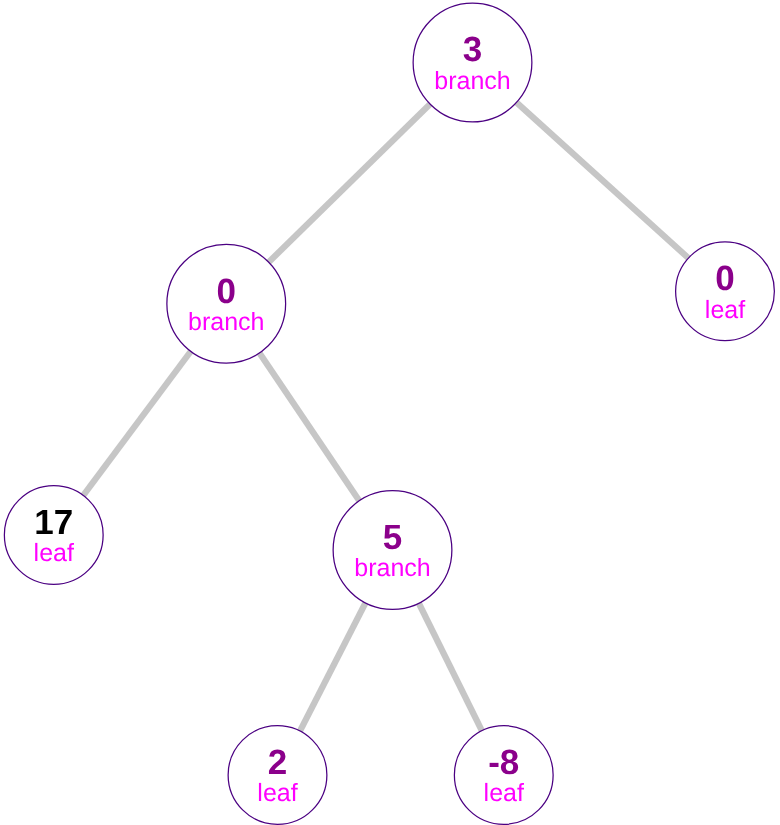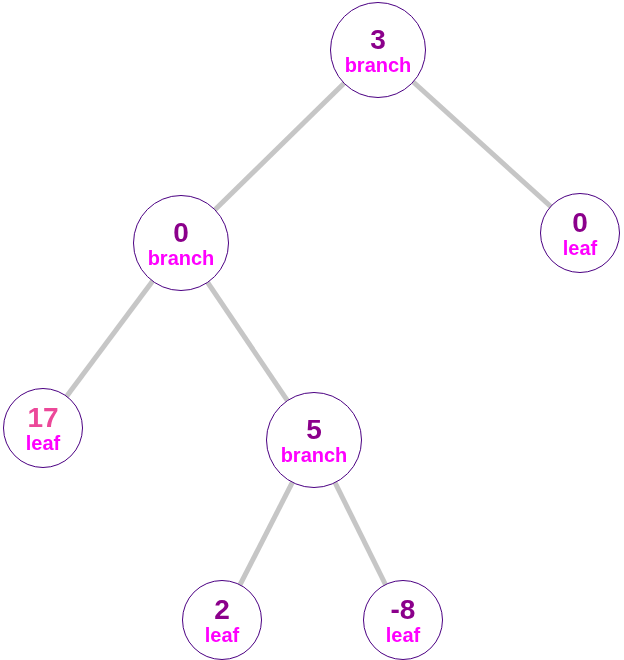--- a/index.html
+++ b/index.html
@@ -35,21 +35,20 @@
   .node .value {
     font-weight: bold;
     font-size: 28px;
     line-height: 30px;
     white-space: nowrap;
   }
   .node .label {
     font-size: 20px;
     line-height: 21px;
     white-space: nowrap;
-    font-weight: bold;
   }
 </style>
 </head>
 <body>
 
 <div class="canvas">
   <svg class="edges-layer" width="624" height="660" viewBox="0 0 624 660" xmlns="http://www.w3.org/2000/svg">
       <line x1="378" y1="50" x2="181" y2="243" stroke="#c6c6c6" stroke-width="5"></line>
       <line x1="378" y1="50" x2="580" y2="233" stroke="#c6c6c6" stroke-width="5"></line>
       <line x1="181" y1="243" x2="43" y2="428" stroke="#c6c6c6" stroke-width="5"></line>
@@ -64,21 +63,21 @@
       </div>
       <div class="node" style="left: 133px; top: 195px; width: 96px; height: 96px; border-width: 1.5px; border-color: rgb(75, 0, 130); background: rgb(255, 255, 255);">
         <span class="value" style="color: rgb(139, 0, 139);">0</span>
         <span class="label" style="color: rgb(255, 0, 255);">branch</span>
       </div>
       <div class="node" style="left: 540px; top: 193px; width: 80px; height: 80px; border-width: 1.5px; border-color: rgb(75, 0, 130); background: rgb(255, 255, 255);">
         <span class="value" style="color: rgb(139, 0, 139);">0</span>
         <span class="label" style="color: rgb(255, 0, 255);">leaf</span>
       </div>
       <div class="node" style="left: 3px; top: 388px; width: 80px; height: 80px; border-width: 1.5px; border-color: rgb(75, 0, 130); background: rgb(255, 255, 255);">
-        <span class="value" style="color: #ec4899;">17</span>
+        <span class="value" style="color: #000000;">17</span>
         <span class="label" style="color: rgb(255, 0, 255);">leaf</span>
       </div>
       <div class="node" style="left: 266px; top: 392px; width: 96px; height: 96px; border-width: 1.5px; border-color: rgb(75, 0, 130); background: rgb(255, 255, 255);">
         <span class="value" style="color: rgb(139, 0, 139);">5</span>
         <span class="label" style="color: rgb(255, 0, 255);">branch</span>
       </div>
       <div class="node" style="left: 182px; top: 580px; width: 80px; height: 80px; border-width: 1.5px; border-color: rgb(75, 0, 130); background: rgb(255, 255, 255);">
         <span class="value" style="color: rgb(139, 0, 139);">2</span>
         <span class="label" style="color: rgb(255, 0, 255);">leaf</span>
       </div>

